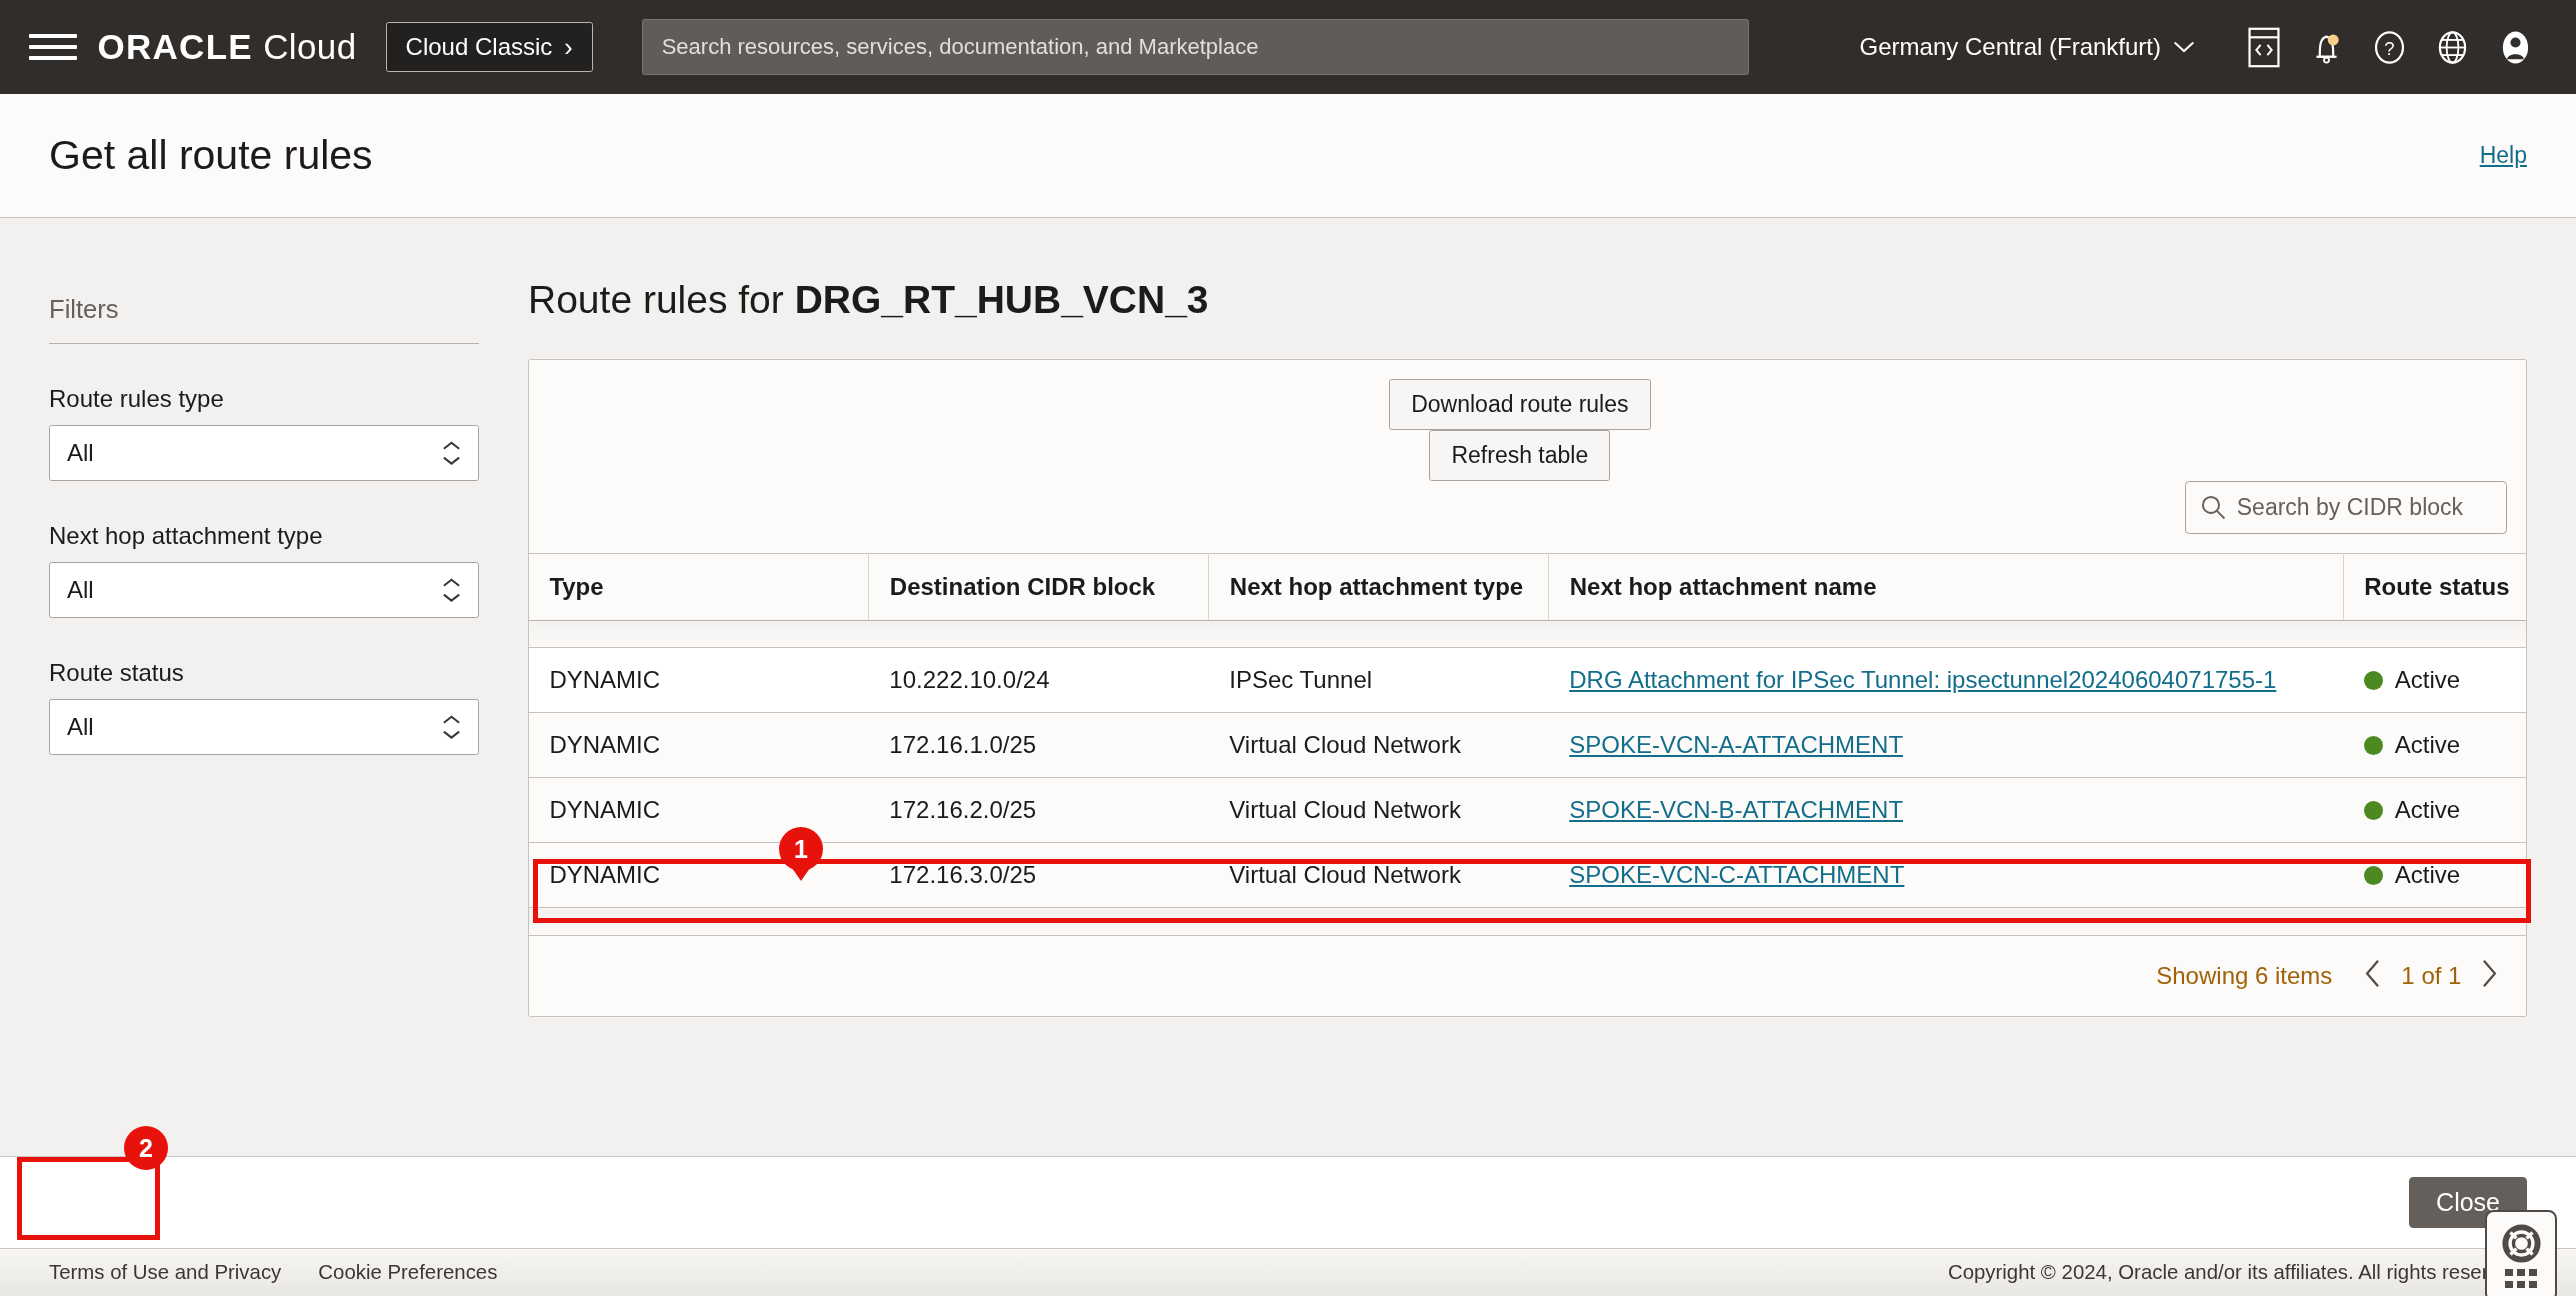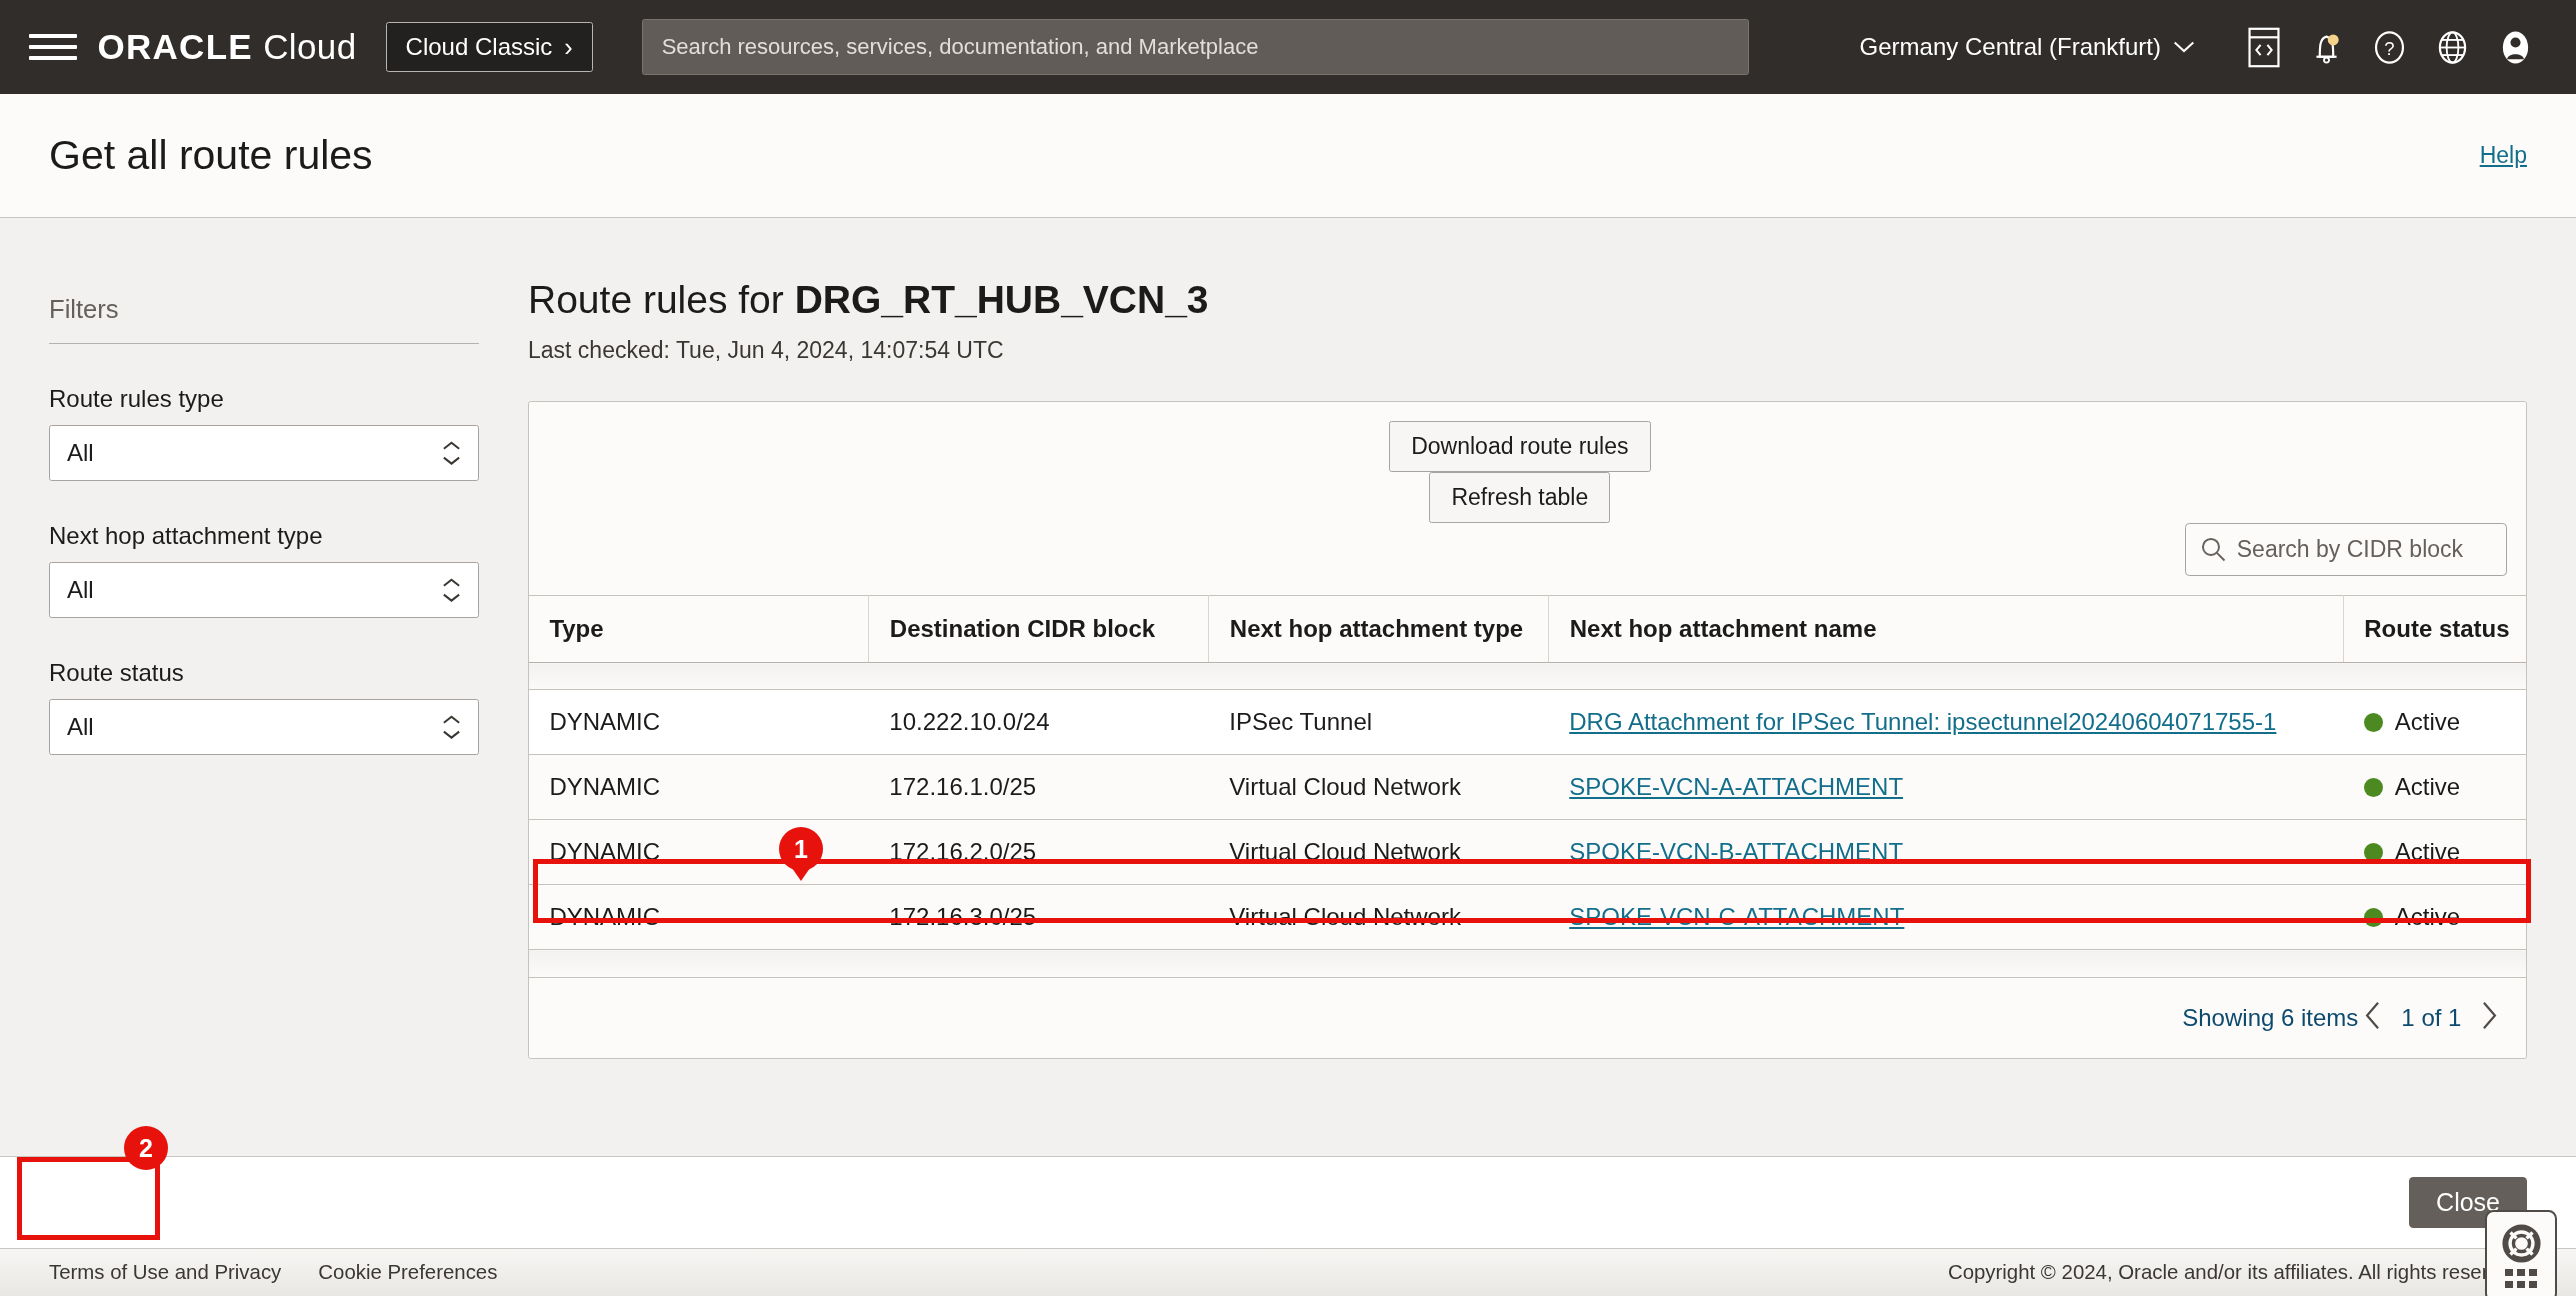--- a/index.html
+++ b/index.html
@@ -259,23 +259,23 @@
   .dot {
     width: 19px; height: 19px; border-radius: 50%;
     background: #4c8a21; flex-shrink: 0;
   }
   tr.highlighted td { background: #fff; }
 
   .table-footer {
     display: flex; align-items: center; justify-content: flex-end;
     padding: 22px 25.6px;
     border-top: 0.9px solid #c6c2be;
-    gap: 4px;
+    gap: 30px;
     font-size: 24px;
-    color: #0c4a6e;
+    color: #a16207;
   }
   .pager { display: flex; align-items: center; gap: 17px; }
   .pager .arrow { color: #504b47; font-size: 29px; cursor: pointer; line-height: 1; }
 
   
   .anno-box {
     position: absolute;
     border: 5.1px solid #e8120c;
     pointer-events: none;
     z-index: 40;
@@ -483,21 +483,20 @@
             </svg>
         </span>
       </div>
     </div>
   </aside>
 
   <main class="main">
     <h2 class="main-title">
       <span>Route rules for </span><b>DRG_RT_HUB_VCN_3</b>
     </h2>
-    <div class="last-checked">Last checked: Tue, Jun 4, 2024, 14:07:54 UTC</div>
 
     <div class="table-card">
 
       <div class="table-toolbar">
         <button class="btn">Download route rules</button>
         <button class="btn">Refresh table</button>
         <div class="cidr-search">
           <svg class="mag" viewBox="0 0 32 32">
             <circle cx="13" cy="13" r="9.5" fill="none" stroke="#65605b" stroke-width="2.3"></circle>
             <line x1="20" y1="20" x2="29" y2="29" stroke="#65605b" stroke-width="2.3"></line>

